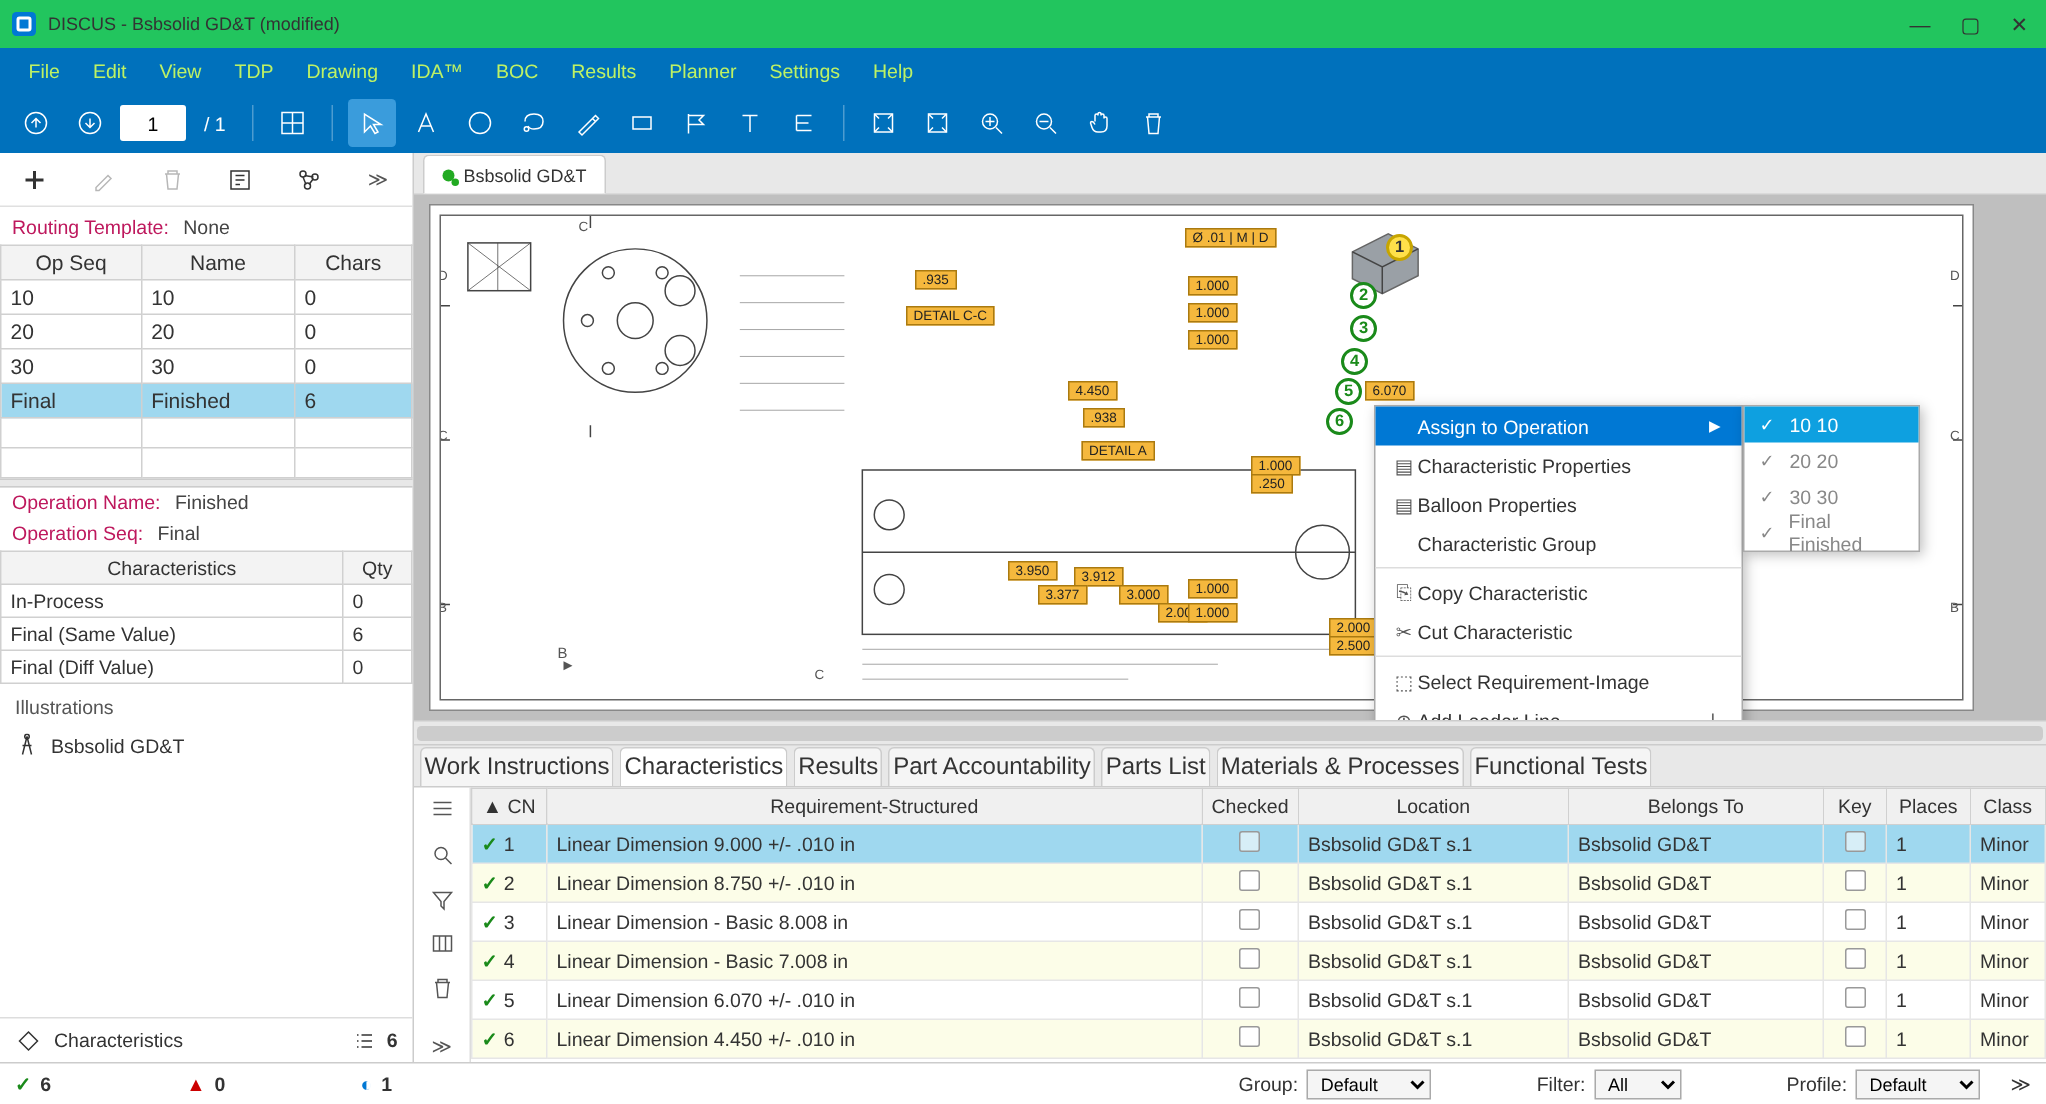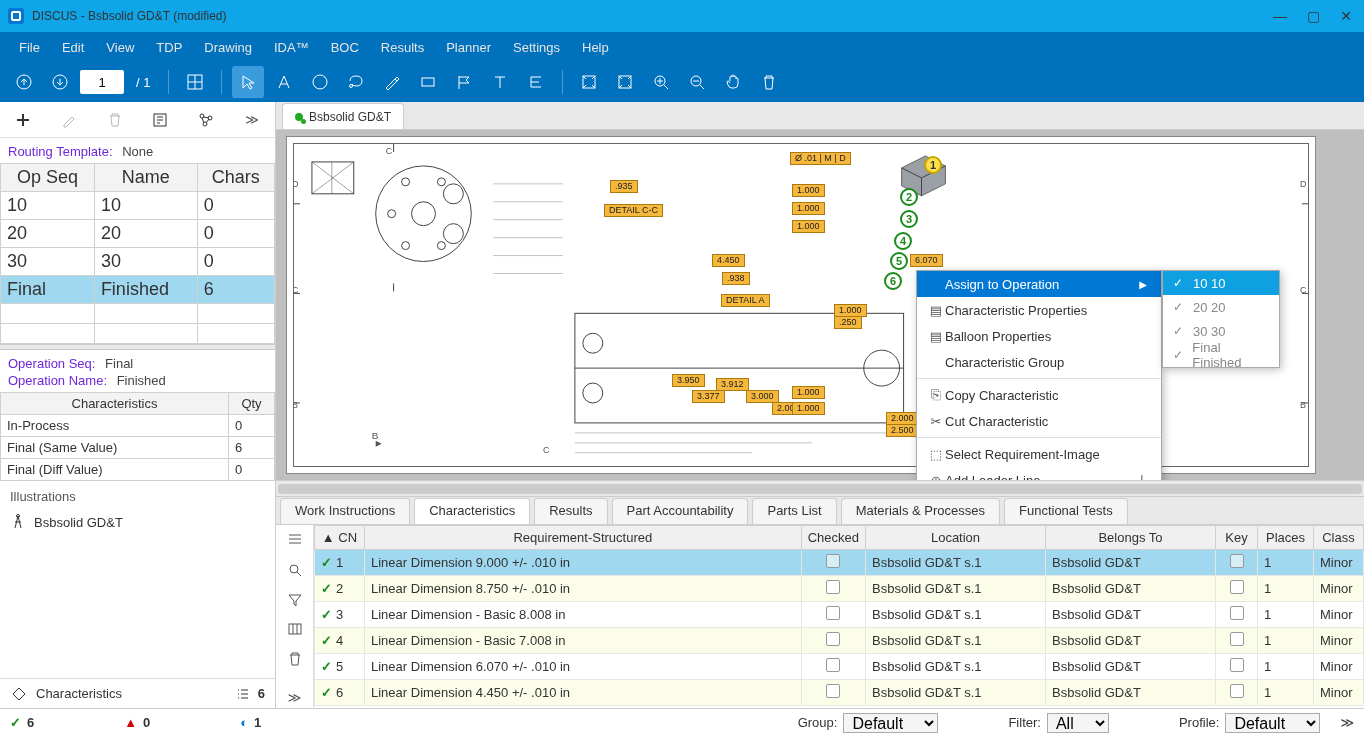--- a/index.html
+++ b/index.html
@@ -1,27 +1,27 @@
 <!DOCTYPE html>
 <html><head>
 <meta charset="utf-8">
 <style>
 * { margin: 0; padding: 0; box-sizing: border-box; font-family: "Segoe UI", Tahoma, sans-serif; }
 body { width: 1364px; height: 736px; background: #fff; overflow: hidden; font-size: 13px; color: #333; position: relative; }
 
 
-.titlebar { height: 32px; background: #0ea5e9; display: flex; align-items: center; padding: 0 8px; }
+.titlebar { height: 32px; background: #22c55e; display: flex; align-items: center; padding: 0 8px; }
 .titlebar .app-icon { width: 16px; height: 16px; background: #0078d4; border-radius: 3px; margin-right: 8px; position: relative; }
 .titlebar .app-icon::after { content: ""; position: absolute; inset: 3px; border: 2px solid #fff; border-radius: 2px; }
 .titlebar .title { flex: 1; font-size: 12px; }
 .titlebar .win-controls { display: flex; gap: 20px; margin-right: 4px; }
 .titlebar .win-controls span { font-size: 14px; cursor: pointer; }
 
 
-.menubar { height: 30px; background: #0071bc; color: #e5e5e5; display: flex; align-items: center; padding: 0 8px; }
+.menubar { height: 30px; background: #0071bc; color: #bef264; display: flex; align-items: center; padding: 0 8px; }
 .menubar .menu-item { padding: 0 11px; font-size: 13px; cursor: pointer; }
 
 
 .toolbar { height: 40px; background: #0071bc; display: flex; align-items: center; padding: 0 8px; gap: 4px; }
 .toolbar .tb-btn { width: 32px; height: 32px; display: flex; align-items: center; justify-content: center; cursor: pointer; border-radius: 3px; }
 .toolbar .tb-btn.active { background: #3a9cdc; }
 .toolbar .tb-btn svg { stroke: #fff; fill: none; }
 .toolbar .page-input { width: 44px; height: 24px; text-align: center; border: none; border-radius: 2px; font-size: 13px; background:#fff; }
 .toolbar .page-total { color: #fff; margin: 0 8px; }
 .toolbar .sep { width: 1px; height: 24px; background: rgba(255,255,255,.3); margin: 0 6px; }
@@ -30,25 +30,25 @@
 .main { display: flex; height: calc(100% - 102px - 28px); }
 .left-panel { width: 276px; border-right: 1px solid #ccc; display: flex; flex-direction: column; background:#fff; }
 .right-area { flex: 1; display: flex; flex-direction: column; overflow: hidden; }
 
 
 .lp-toolbar { height: 36px; display: flex; align-items: center; justify-content: space-around; border-bottom: 1px solid #e0e0e0; }
 .lp-toolbar .lp-btn { width: 24px; height: 24px; display: flex; align-items: center; justify-content: center; cursor: pointer; color:#555;}
 .lp-toolbar .lp-btn.disabled { opacity: .35; }
 
 .lp-section { padding: 6px 8px 0 8px; font-size: 13px; }
-.lp-label { color: #6d28d9; }
+.lp-label { color: #be185d; }
 .lp-value { margin-left: 6px; color: #444; }
 
 
-.rt-table { width: 100%; border-collapse: collapse; margin-top: 4px; font-size: 18px; }
+.rt-table { width: 100%; border-collapse: collapse; margin-top: 4px; font-size: 14px; }
 .rt-table th, .rt-table td { border: 1px solid #d0d0d0; padding: 3px 6px; text-align: left; background:#fff; }
 .rt-table th { background: #f3f3f3; font-weight: normal; text-align:center; }
 .rt-table tr.selected td { background: #9fd8ef; }
 .rt-table .empty td { height: 20px; }
 
 
 .lp-divider { height: 6px; background: #e8e8e8; border-top:1px solid #ccc; border-bottom:1px solid #ccc; }
 
 
 .cs-table { width: 100%; border-collapse: collapse; font-size: 13px; margin-top:4px; }
@@ -90,21 +90,21 @@
 .sub-item { height:24px; display:flex; align-items:center; padding:0 10px; gap:8px; cursor:pointer; color:#888;}
 .sub-item .chk { width:12px; font-size:12px;}
 .sub-item.sel { background:#0ea0e0; color:#fff; }
 
 
 .hscroll { height:16px; background:#e8e8e8; border-top:1px solid #ccc; position:relative;}
 .hscroll .thumb { position:absolute; height:10px; top:3px; left:2px; right:2px; background:#ccc; border-radius:3px;}
 
 
 .btm-tabs { height: 28px; background: #e8e8e8; display: flex; align-items: flex-end; border-top:1px solid #ccc;}
-.btm-tab { height: 26px; padding: 4px 14px; border: 1px solid #ccc; border-bottom:none; border-radius:4px 4px 0 0; margin-left:4px; background:#f5f5f5; font-size:13px; cursor:pointer; }
+.btm-tab { height: 26px; padding: 4px 2px; border: 1px solid #ccc; border-bottom:none; border-radius:4px 4px 0 0; margin-left:4px; background:#f5f5f5; font-size:16px; cursor:pointer; }
 .btm-tab.active { background:#fff; }
 
 
 .grid-wrap { display:flex; height: 184px; border-top:1px solid #ccc; }
 .grid-side { width: 38px; border-right:1px solid #ddd; display:flex; flex-direction:column; align-items:center; padding-top:4px; gap:8px; }
 .grid-side .gs-btn { width:22px; height:22px; display:flex; align-items:center; justify-content:center; cursor:pointer; color:#555; }
 .grid-side .spacer { flex:1; }
 
 .grid-table { flex:1; overflow:auto; }
 .g-table { width: 100%; border-collapse: collapse; font-size:13px; }
@@ -117,21 +117,21 @@
 .g-table .key-col{width:42px;text-align:center;}
 .g-table .places-col{width:56px;}
 .g-table .class-col{width:50px;}
 .chk-box { display:inline-block; width:14px; height:14px; border:1px solid #999; background:#fff; border-radius:2px;}
 tr.sel .chk-box{background:#d7eef7;}
 .cn-check { color:#1a8a1a; margin-right:4px; font-weight:bold;}
 
 
 .statusbar { height:28px; border-top:1px solid #ccc; display:flex; align-items:center; padding:0 10px; gap:10px; font-size:13px; background:#fff;}
 .statusbar .sb-item { display:flex; align-items:center; gap:6px; }
-.statusbar select { height:20px; font-size:16px; border:1px solid #aaa; padding:0 18px 0 4px; background:#f5f5f5;}
+.statusbar select { height:20px; font-size:12px; border:1px solid #aaa; padding:0 18px 0 4px; background:#f5f5f5;}
 .statusbar .flex { flex:1; }
 .sb-green{color:#1a8a1a;font-weight:bold;}
 .sb-red{color:#c00;}
 .sb-blue{color:#0078d4;}
 
 
 .lp-foot { height:30px; border-top:1px solid #ddd; display:flex; align-items:center; padding:0 10px; gap:8px; margin-top:auto;}
 .lp-foot .txt{flex:1;}
 </style>
 </head>
@@ -341,27 +341,27 @@
           <tr class="empty">
             <td></td>
             <td></td>
             <td></td>
           </tr>
         </tbody>
       </table>
 
     <div class="lp-divider"></div>
 
+    <div class="lp-section" style="padding-top:2px;">
+      <span class="lp-label">Operation Name:</span>
+      <span class="lp-value">Finished</span>
+    </div>
     <div class="lp-section">
       <span class="lp-label">Operation Seq:</span>
       <span class="lp-value">Final</span>
-    </div>
-    <div class="lp-section" style="padding-top:2px;">
-      <span class="lp-label">Operation Name:</span>
-      <span class="lp-value">Finished</span>
     </div>
     <table class="cs-table" id="cs-table">
         <tbody>
           <tr>
             <th>Characteristics</th>
             <th>Qty</th>
           </tr>
           <tr>
             <td>In-Process</td>
             <td>0</td>

